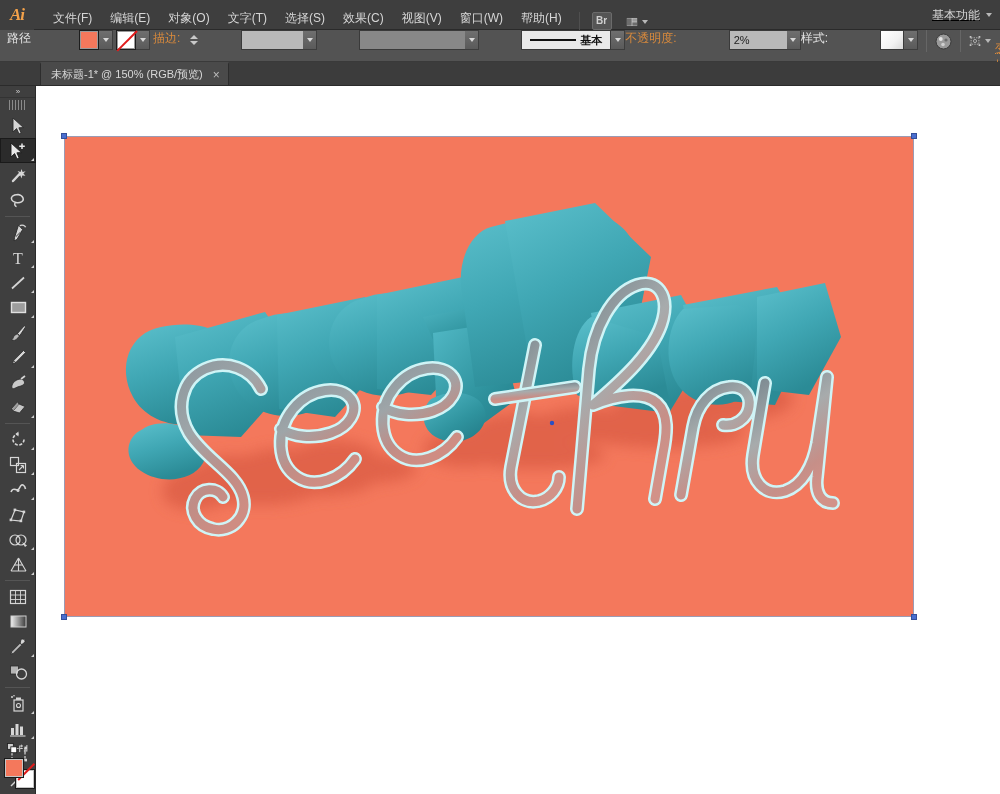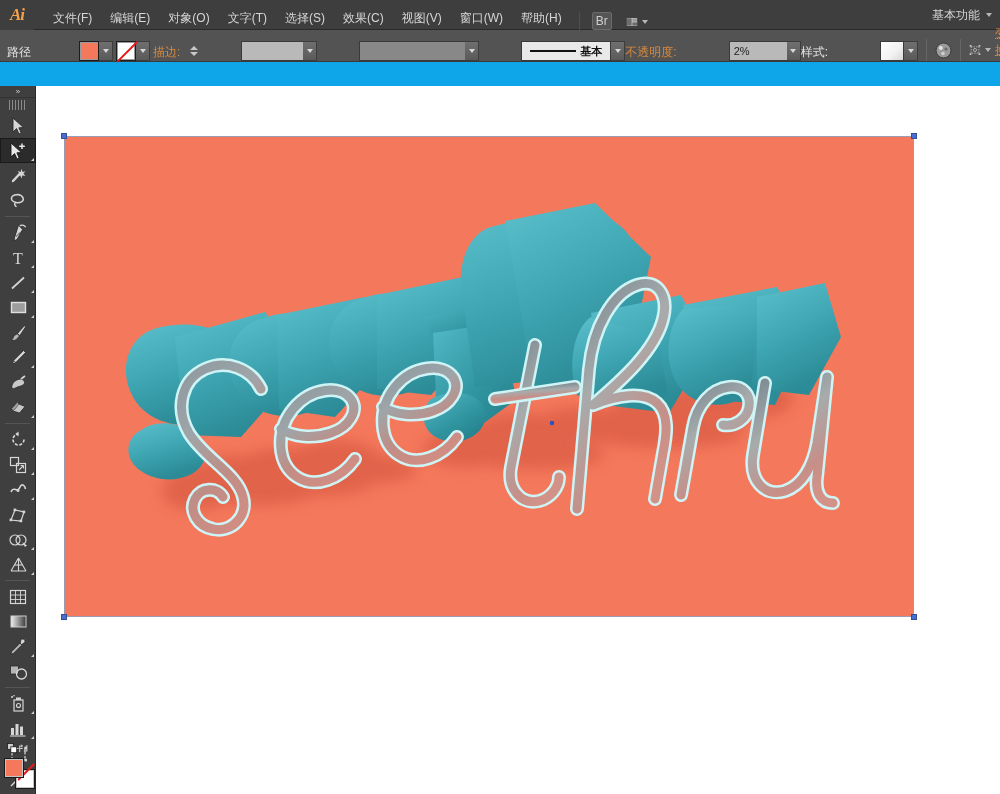--- a/index.html
+++ b/index.html
@@ -3,21 +3,21 @@
 <meta charset="utf-8">
 <title>Adobe Illustrator</title>
 <style>
   * { box-sizing: border-box; margin:0; padding:0; }
   html,body{
     width:1000px; height:794px; overflow:hidden;
     background:#ffffff;
     font-family:"Liberation Sans","DejaVu Sans",sans-serif;
     -webkit-font-smoothing:antialiased;
   }
-  #app{ position:relative; width:1000px; height:662px; background:#0ea5e9; }
+  #app{ position:relative; width:1000px; height:662px; background:#e5e5e5; }
 
   
   .menubar{
     position:absolute; left:0; top:0; width:1000px; height:30px;
     background:#3e3e3e;
     display:flex; align-items:center;
     border-bottom:1px solid #2a2a2a;
   }
   .ai-logo{
     width:34px; height:30px; display:flex; align-items:center; justify-content:center;
@@ -30,41 +30,41 @@
   .menu-item{
     color:#d6d6d6; font-size:12px; padding:4px 9px; height:22px;
     display:flex; align-items:center; cursor:default; white-space:nowrap;
   }
   .menu-sep{
     width:1px; height:18px; background:#4f4f4f; margin:0 8px;
   }
   .br-btn{
     width:20px; height:18px; background:#555; border:1px solid #6b6b6b;
     border-radius:2px; display:flex; align-items:center; justify-content:center;
-    font-size:12px; color:#d0d0d0; margin-left:4px;
+    font-size:10px; color:#d0d0d0; margin-left:4px;font-weight:bold;
   }
   .ws-icon{
     width:22px; height:16px; margin-left:14px; display:flex; align-items:center;
   }
   .ws-icon svg{ display:block; }
   .caret{
     width:0;height:0;border-left:3.5px solid transparent;border-right:3.5px solid transparent;
     border-top:4px solid #b8b8b8; margin-left:4px;
   }
   .menubar-right{
-    position:absolute; right:8px; top:0; height:30px; display:flex; align-items:center;
+    position:absolute; right:8px; top:0; height:30px; display:flex; align-items:center;text-decoration:underline;
   }
   .ws-label{ color:#d6d6d6; font-size:12px; margin-right:2px; }
 
   
   .controlbar{
     position:absolute; left:0; top:30px; width:1000px; height:32px;
     background:#535353;
     border-bottom:1px solid #3a3a3a;
-    display:flex; align-items:flex-end;
+    display:flex; align-items:flex-start;
   }
   .grip{
     width:8px; height:22px; margin:0 4px 0 3px;
     background:repeating-linear-gradient(to bottom,#8a8a8a 0 1px,#535353 1px 3px);
   }
   .cb-label{ color:#e2e2e2; font-size:12px; margin-right:10px; white-space:nowrap;}
   .cb-label.orange{ color:#d98a3c; text-decoration-style:dotted;}
   .cb-sep{ width:1px; height:22px; background:#404040; border-right:1px solid #666; margin:0 8px; }
 
   .swatch-group{ display:flex; align-items:center; height:20px; margin-right:3px; }
@@ -356,20 +356,26 @@
     <div class="icon-btn">
       <svg width="19" height="14" viewBox="0 0 19 14">
         <rect x="1" y="2" width="8" height="9" fill="none" stroke="#cfcfcf"></rect>
         <rect x="3" y="4" width="4" height="5" fill="#cfcfcf"></rect>
         <path d="M11 3 L17 6.5 L11 10 Z" fill="#bdbdbd" stroke="#8f8f8f"></path>
       </svg>
       <div class="caret"></div>
     </div>
   </div>
 
+  <div class="tabbar">
+    <div class="doc-tab">
+      <span>未标题-1* @ 150% (RGB/预览)</span>
+      <span class="tab-close">×</span>
+    </div>
+  </div>
 
   <div class="toolpanel">
     <div class="tp-header">
       <span class="arrows">»</span>
     </div>
     <div class="tp-grip"></div>
 
     <div class="tool">
       <svg width="15" height="18" viewBox="0 0 15 18">
           <path d="M2 1 L2 15 L5.6 11.6 L8 17 L10.2 16 L7.9 10.8 L12.5 10.6 Z" fill="#d6d6d6" stroke="#2a2a2a" stroke-width="0.9"></path>

